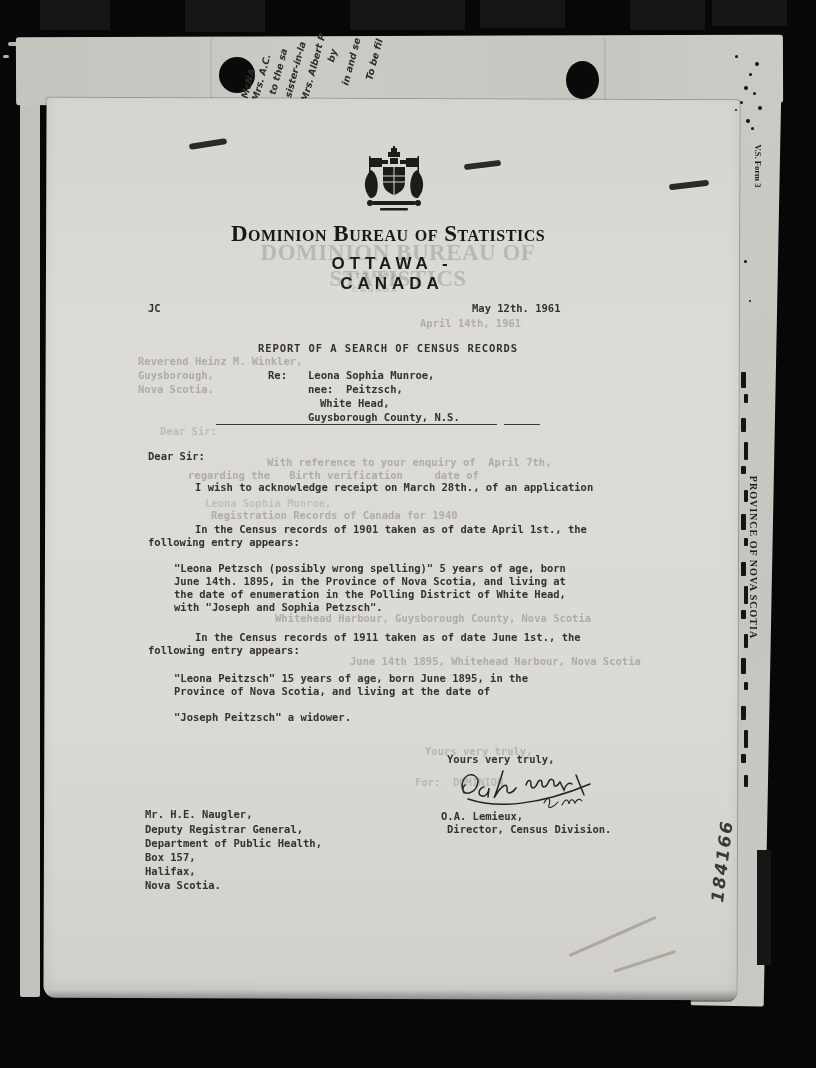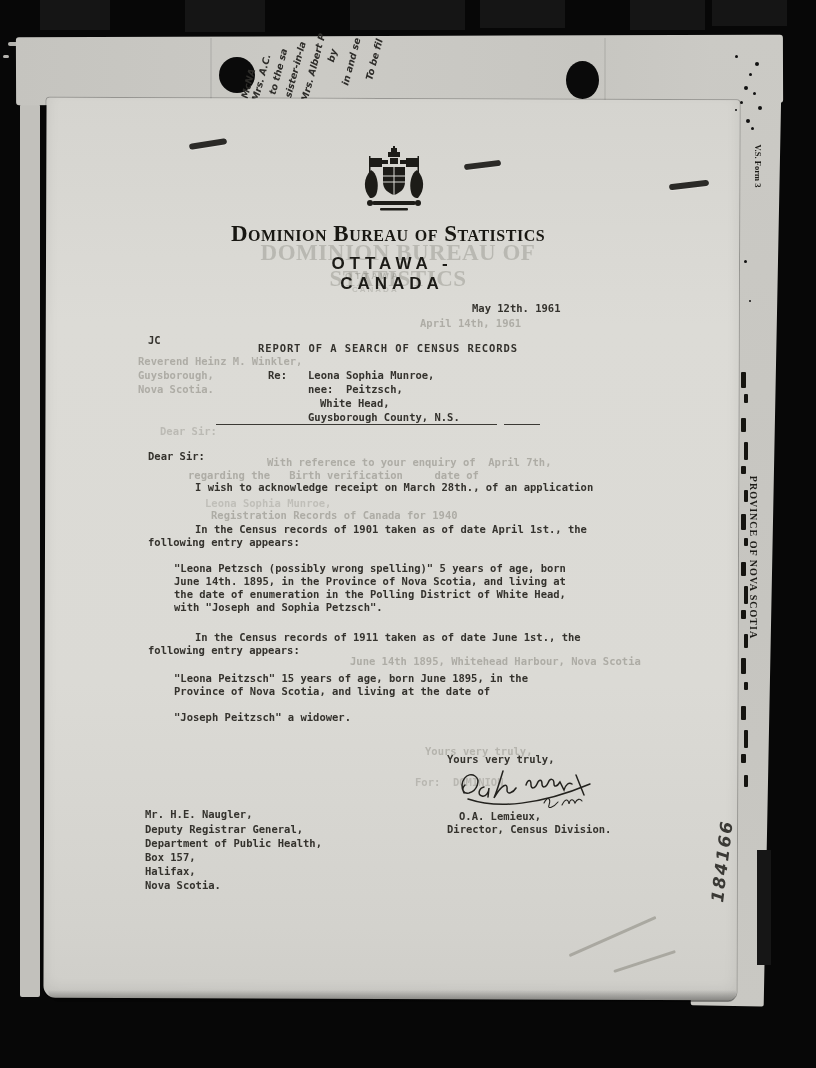--- a/index.html
+++ b/index.html
@@ -82,20 +82,21 @@
   <div class="gsm" style="left:352px;top:285px;font-size:8px;letter-spacing:2px;opacity:.8;">CANADA</div>
   <div class="gl" style="left:420px;top:317px;">April 14th, 1961</div>
   <div class="gl" style="left:138px;top:355px;">Reverend Heinz M. Winkler,</div>
   <div class="gl" style="left:138px;top:369px;">Guysborough,</div>
   <div class="gl" style="left:138px;top:383px;">Nova Scotia.</div>
   <div class="gl" style="left:160px;top:425px;opacity:.7;">Dear Sir:</div>
   <div class="gl" style="left:267px;top:456px;">With reference to your enquiry of  April 7th,</div>
   <div class="gl" style="left:188px;top:469px;">regarding the   Birth verification     date of</div>
   <div class="gl" style="left:205px;top:497px;opacity:.6;">Leona Sophia Munroe,</div>
   <div class="gl" style="left:195px;top:509px;padding-left:16px;">Registration Records of Canada for 1940</div>
+  <div class="gl" style="left:275px;top:612px;">Whitehead Harbour, Guysborough County, Nova Scotia</div>
   <div class="gl" style="left:350px;top:655px;">June 14th 1895, Whitehead Harbour, Nova Scotia</div>
   <div class="gl" style="left:425px;top:745px;opacity:.8;">Yours very truly,</div>
   <div class="gl" style="left:415px;top:776px;opacity:.7;">For:  DOMINION</div>
   <div class="scrib" style="left:565px;top:935px;width:95px;transform:rotate(-24deg);"></div>
   <div class="scrib" style="left:612px;top:960px;width:65px;transform:rotate(-18deg);"></div>
 
   <svg class="abs" style="left:358px;top:146px;" width="72" height="68" viewBox="0 0 72 68">
     <g fill="#1d1c18">
       <path d="M35,0 h2 v3 h-2 z M33,2 h6 v4 h-6 z M30,6 h12 v5 h-12 z"></path>
       <rect x="32" y="12" width="8" height="6"></rect>
@@ -111,21 +112,21 @@
       <rect x="14" y="55" width="44" height="4" rx="2"></rect>
       <circle cx="12" cy="57" r="3"></circle>
         <circle cx="60" cy="57" r="3"></circle>
       <rect x="22" y="62" width="28" height="2.5" rx="1"></rect>
     </g>
     <path d="M25,30 h22 M36,21 v28 M25,36 h22" stroke="#d9d8d3" stroke-width="1" fill="none"></path>
   </svg>
   <div class="heading">Dominion Bureau of Statistics</div>
   <div class="ottawa">OTTAWA - CANADA</div>
 
-  <div class="tl" style="left:148px;top:302px;margin-top:32px;">JC</div>
+  <div class="tl" style="left:148px;top:302px;">JC</div>
   <div class="tl" style="left:472px;top:302px;">May 12th. 1961</div>
   <div class="tl" style="left:258px;top:342px;letter-spacing:.9px;">REPORT OF A SEARCH OF CENSUS RECORDS</div>
 
   <div class="tl" style="left:268px;top:369px;">Re:</div>
   <div class="tl" style="left:308px;top:369px;">Leona Sophia Munroe,</div>
   <div class="tl" style="left:308px;top:383px;">nee:  Peitzsch,</div>
   <div class="tl" style="left:308px;top:397px;padding-left:12px;">White Head,</div>
   <div class="tl" style="left:308px;top:411px;">Guysborough County, N.S.</div>
   <div class="uline" style="left:216px;width:281px;"></div>
   <div class="uline" style="left:504px;width:36px;"></div>
@@ -152,21 +153,21 @@
       <path d="M16,30 C10,18 20,8 27,13 C33,17 29,28 21,30 C15,31 13,26 17,22"></path>
       <path d="M36,24 c-5,1 -7,8 -2,9 c4,1 7,-4 7,-8 l-1,9"></path>
       <path d="M55,8 c-3,10 -6,20 -9,27 c8,-14 14,-16 13,-8 c0,5 6,3 9,-2"></path>
       <path d="M20,36 c30,10 72,6 122,-15"></path>
       <path d="M78,22 c2,-6 5,-6 5,0 c0,4 4,4 6,-1 c2,-5 5,-5 5,0 c0,4 4,4 6,-1 c2,-5 6,-5 6,1 c0,3 3,3 6,-2 l4,8 c2,-6 5,-8 8,-6"></path>
       <path d="M128,12 l8,20"></path>
       <path d="M96,40 c4,-8 7,-4 5,2 c-2,5 5,2 9,-3" stroke-width="1.1"></path>
       <path d="M114,42 c3,-6 6,-7 7,-1 c1,-5 4,-6 6,-1 c2,-4 5,-5 7,-2" stroke-width="1.1"></path>
     </g>
   </svg>
-  <div class="tl" style="left:459px;top:810px;">O.A. Lemieux,</div>
+  <div class="tl" style="left:441px;top:810px;">O.A. Lemieux,</div>
   <div class="tl" style="left:447px;top:823px;">Director, Census Division.</div>
 
   <div class="tl" style="left:145px;top:808px;">Mr. H.E. Naugler,</div>
   <div class="tl" style="left:145px;top:823px;">Deputy Registrar General,</div>
   <div class="tl" style="left:145px;top:837px;">Department of Public Health,</div>
   <div class="tl" style="left:145px;top:851px;">Box 157,</div>
   <div class="tl" style="left:145px;top:865px;">Halifax,</div>
   <div class="tl" style="left:145px;top:879px;">Nova Scotia.</div>
 
   <div class="vtx" style="left:732px;top:161px;width:52px;font-size:8.5px;transform:rotate(90deg);">V.S. Form 3</div>

